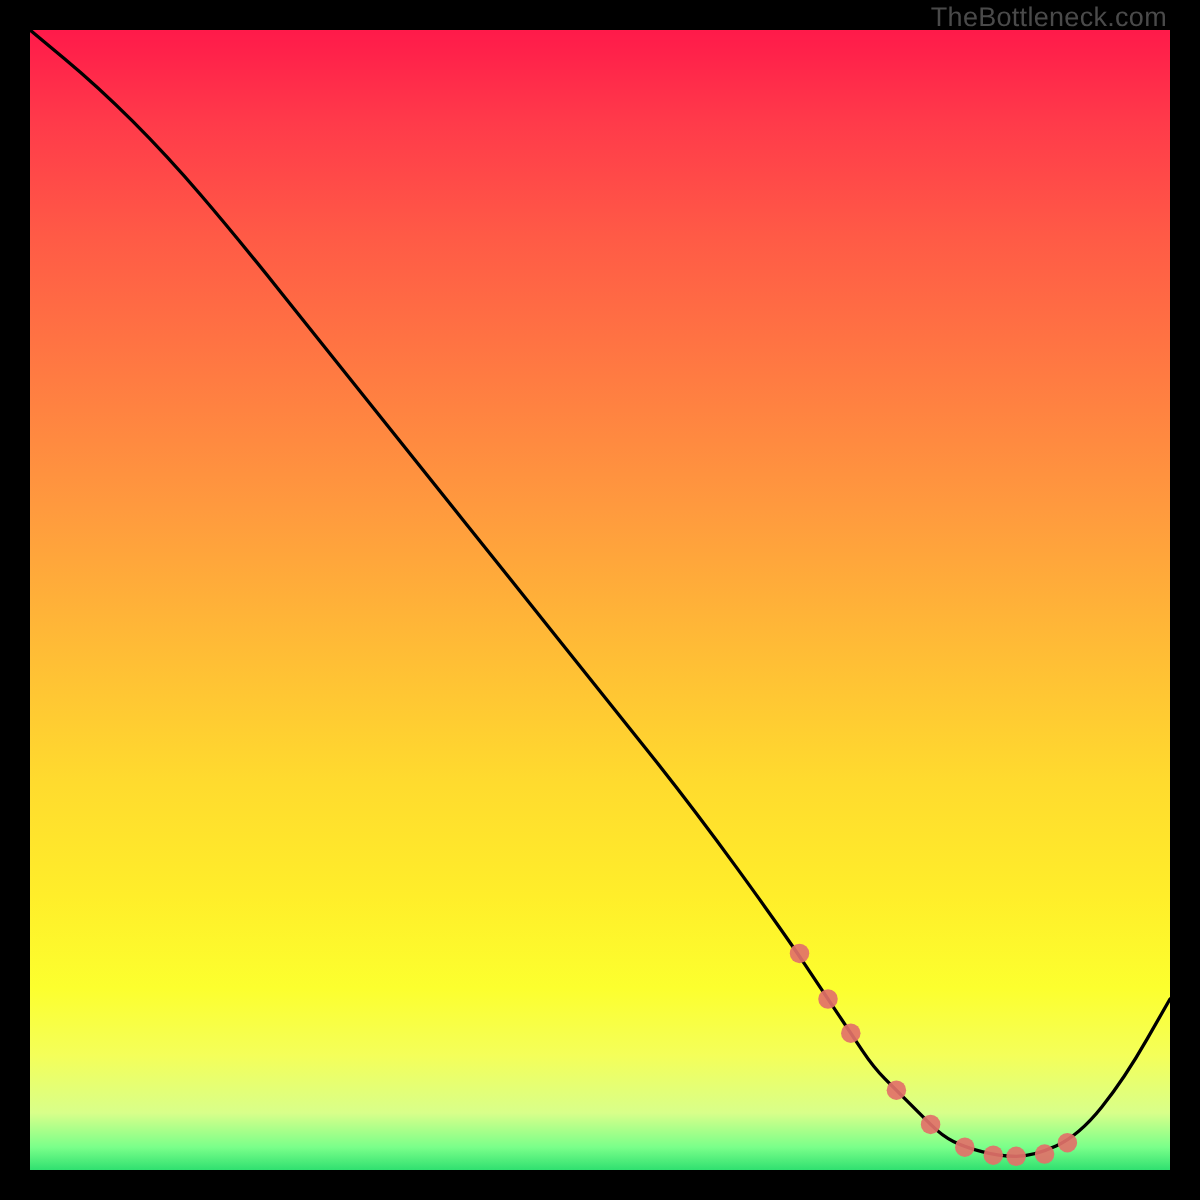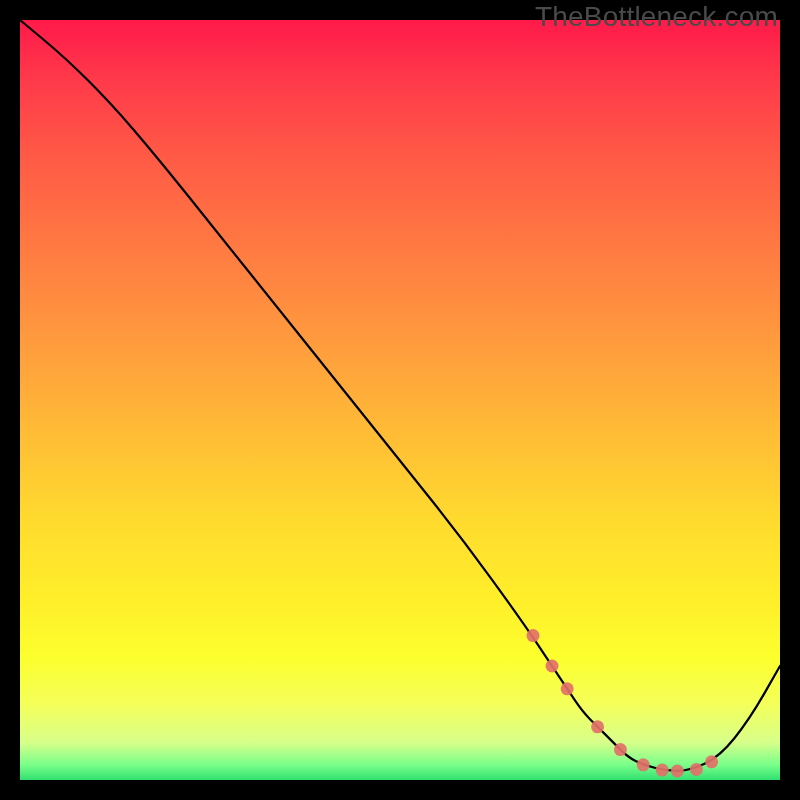--- a/index.html
+++ b/index.html
@@ -40,21 +40,21 @@
       #d8ff8a 95%,
       #7aff8a 98%,
       #30e070 100%
     );
   }
   .watermark {
     position: absolute;
     top: 1px;
     right: 22px;
     color: #4a4a4a;
-    font-size: 28px;
+    font-size: 18px;
     letter-spacing: 0.2px;
     font-weight: 400;
   }
   svg.curve {
     position: absolute;
     left: 0;
     top: 0;
     width: 760px;
     height: 760px;
     overflow: visible;

